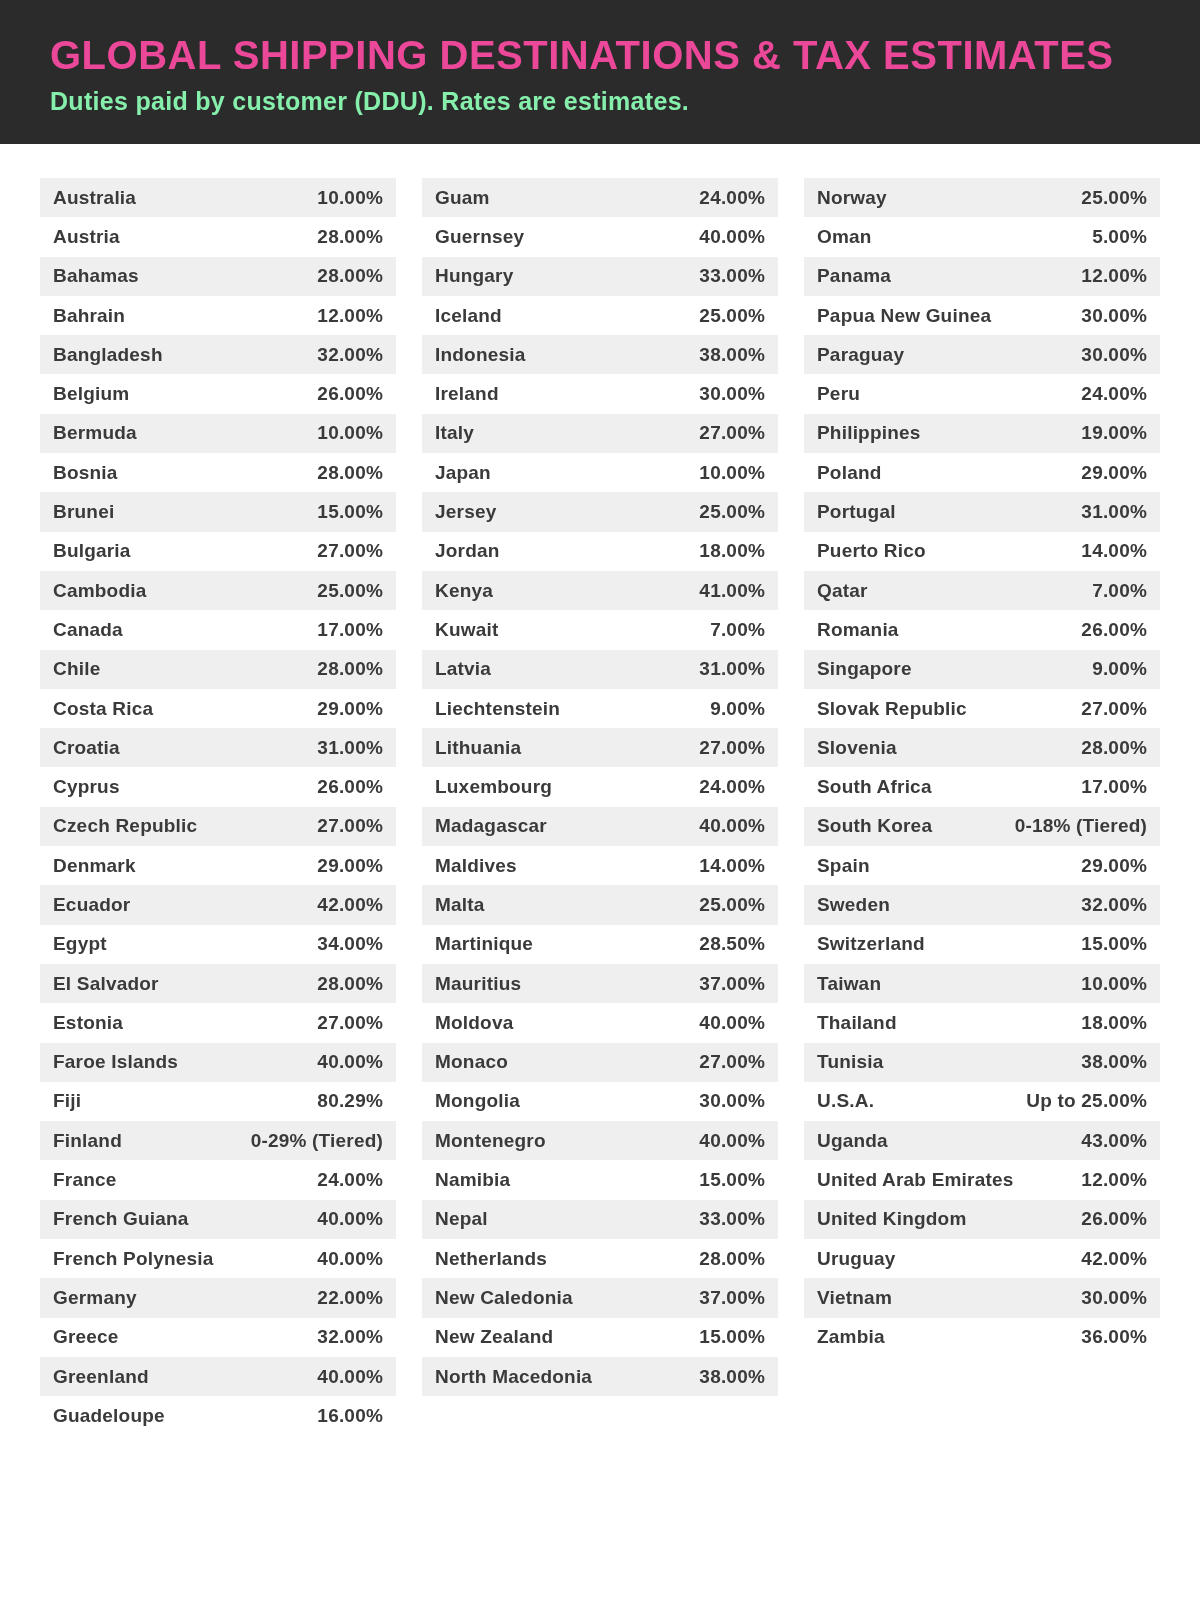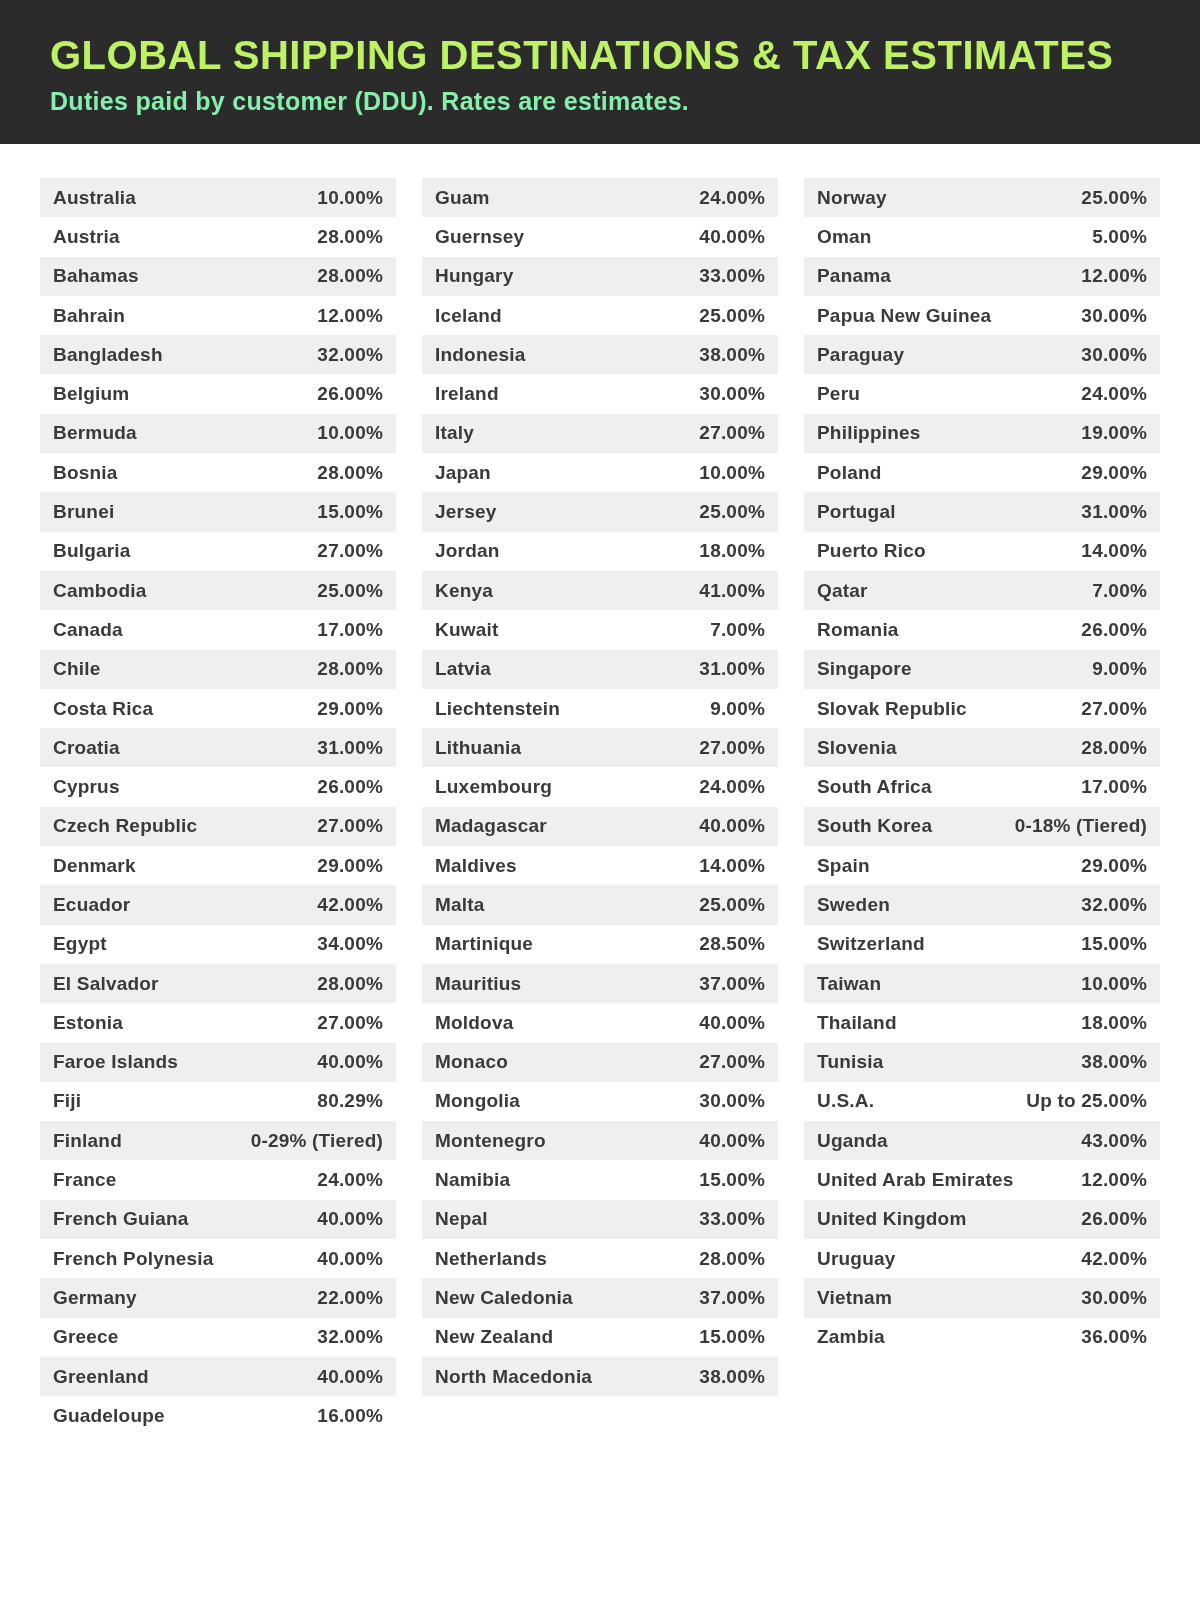--- a/index.html
+++ b/index.html
@@ -14,21 +14,21 @@
     width: 1200px;
     height: 1600px;
     background: #ffffff;
     overflow: hidden;
   }
   .header {
     background: #2b2b2b;
     padding: 32px 50px 28px 50px;
   }
   .title {
-    color: #bef264;
+    color: #ec4899;
     font-size: 40px;
     font-weight: 800;
     letter-spacing: 0.5px;
     line-height: 1.15;
   }
   .subtitle {
     color: #86efac;
     font-size: 25px;
     font-weight: 700;
     margin-top: 9px;

